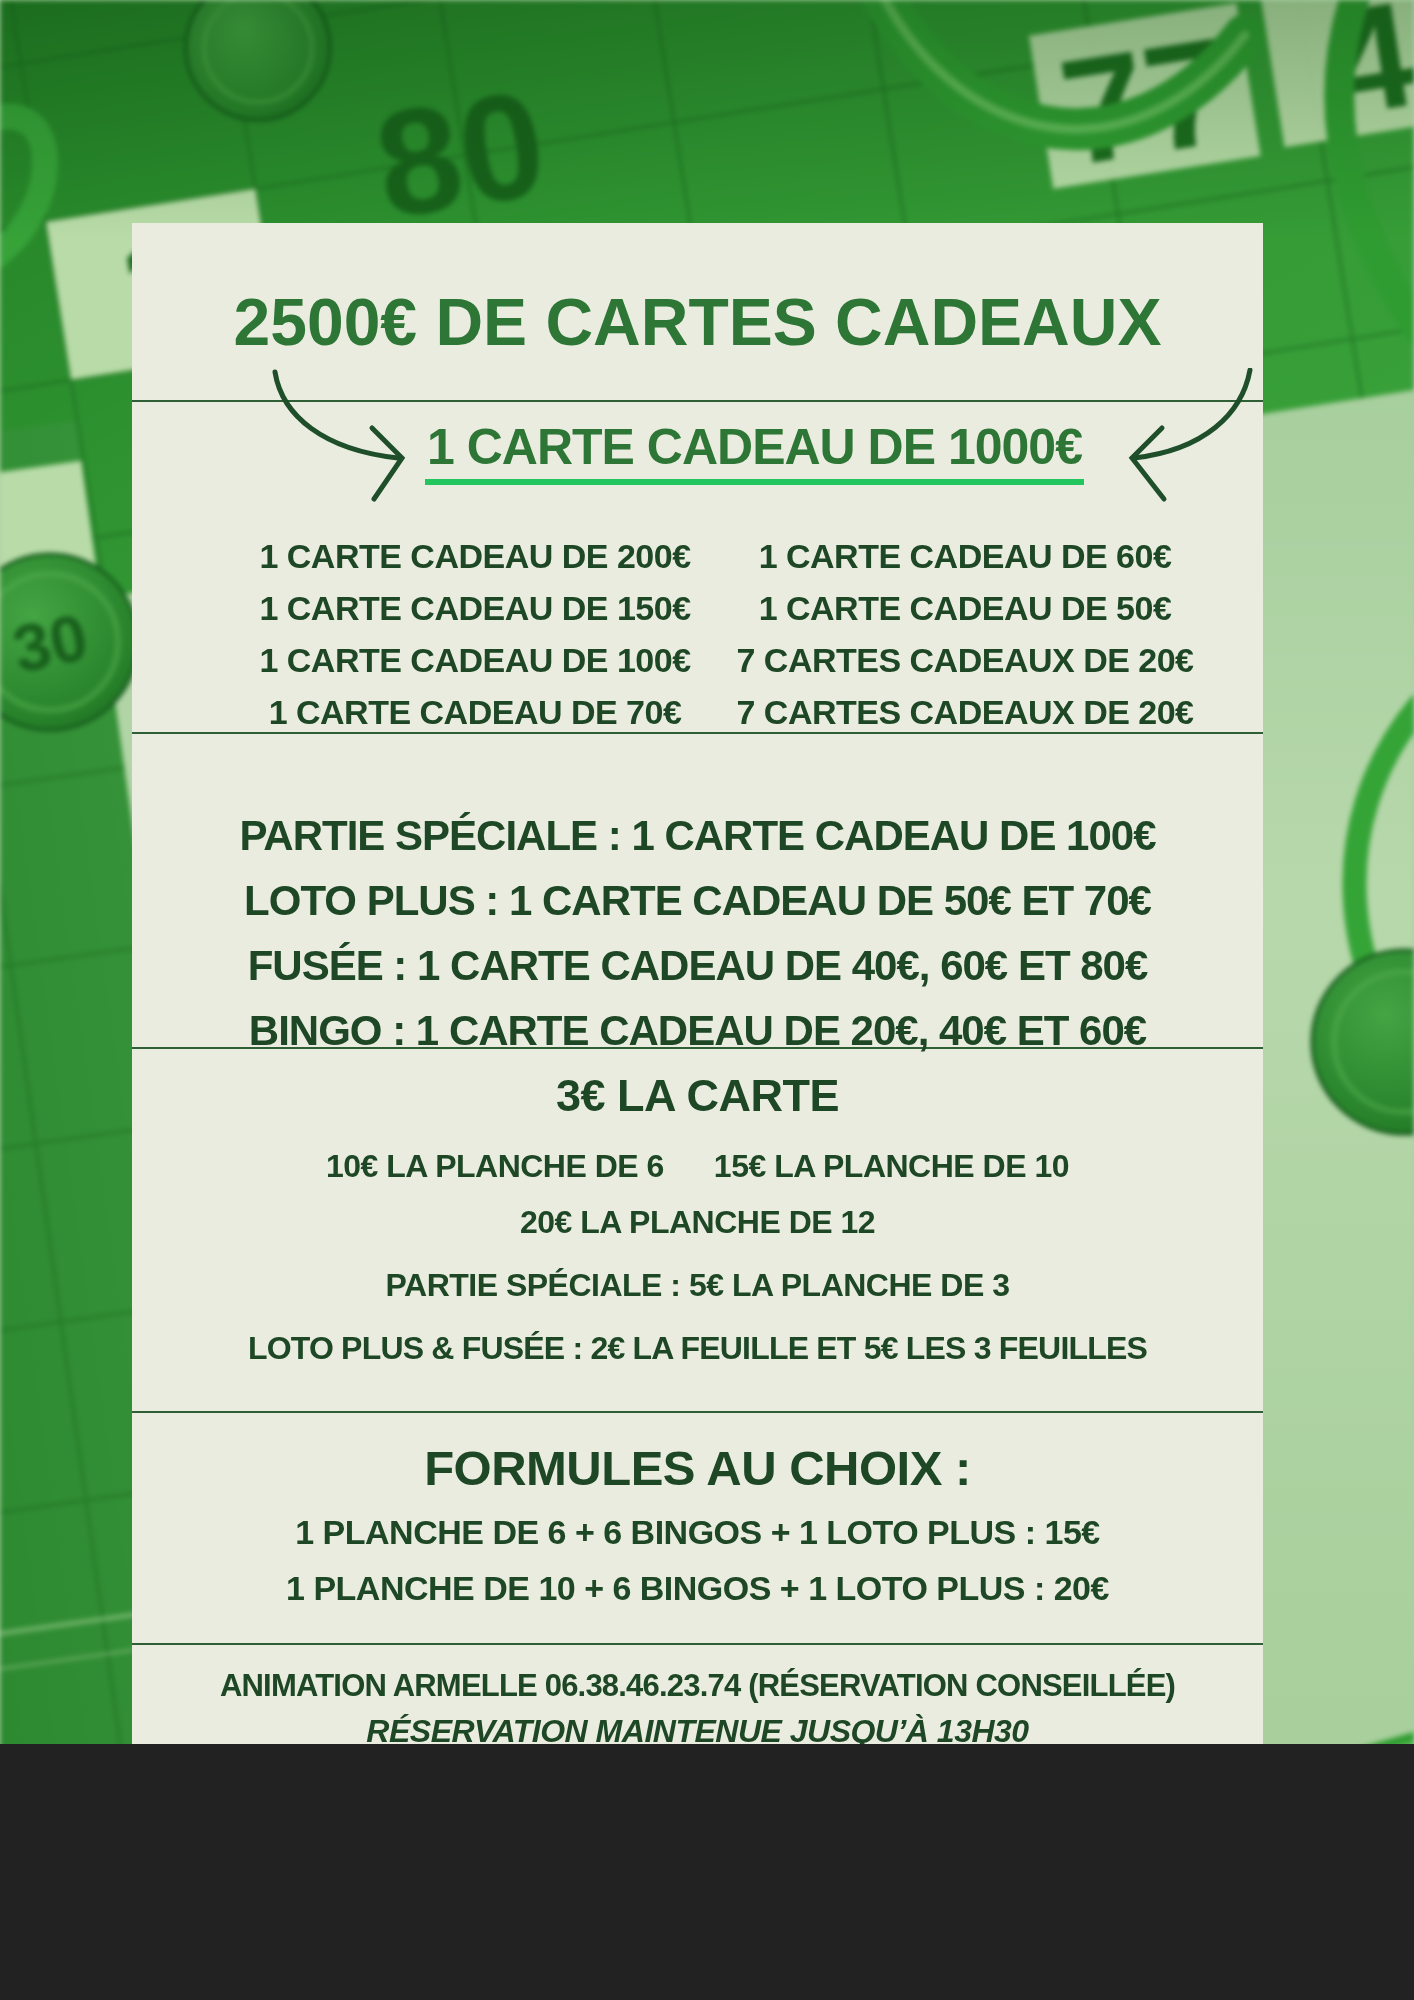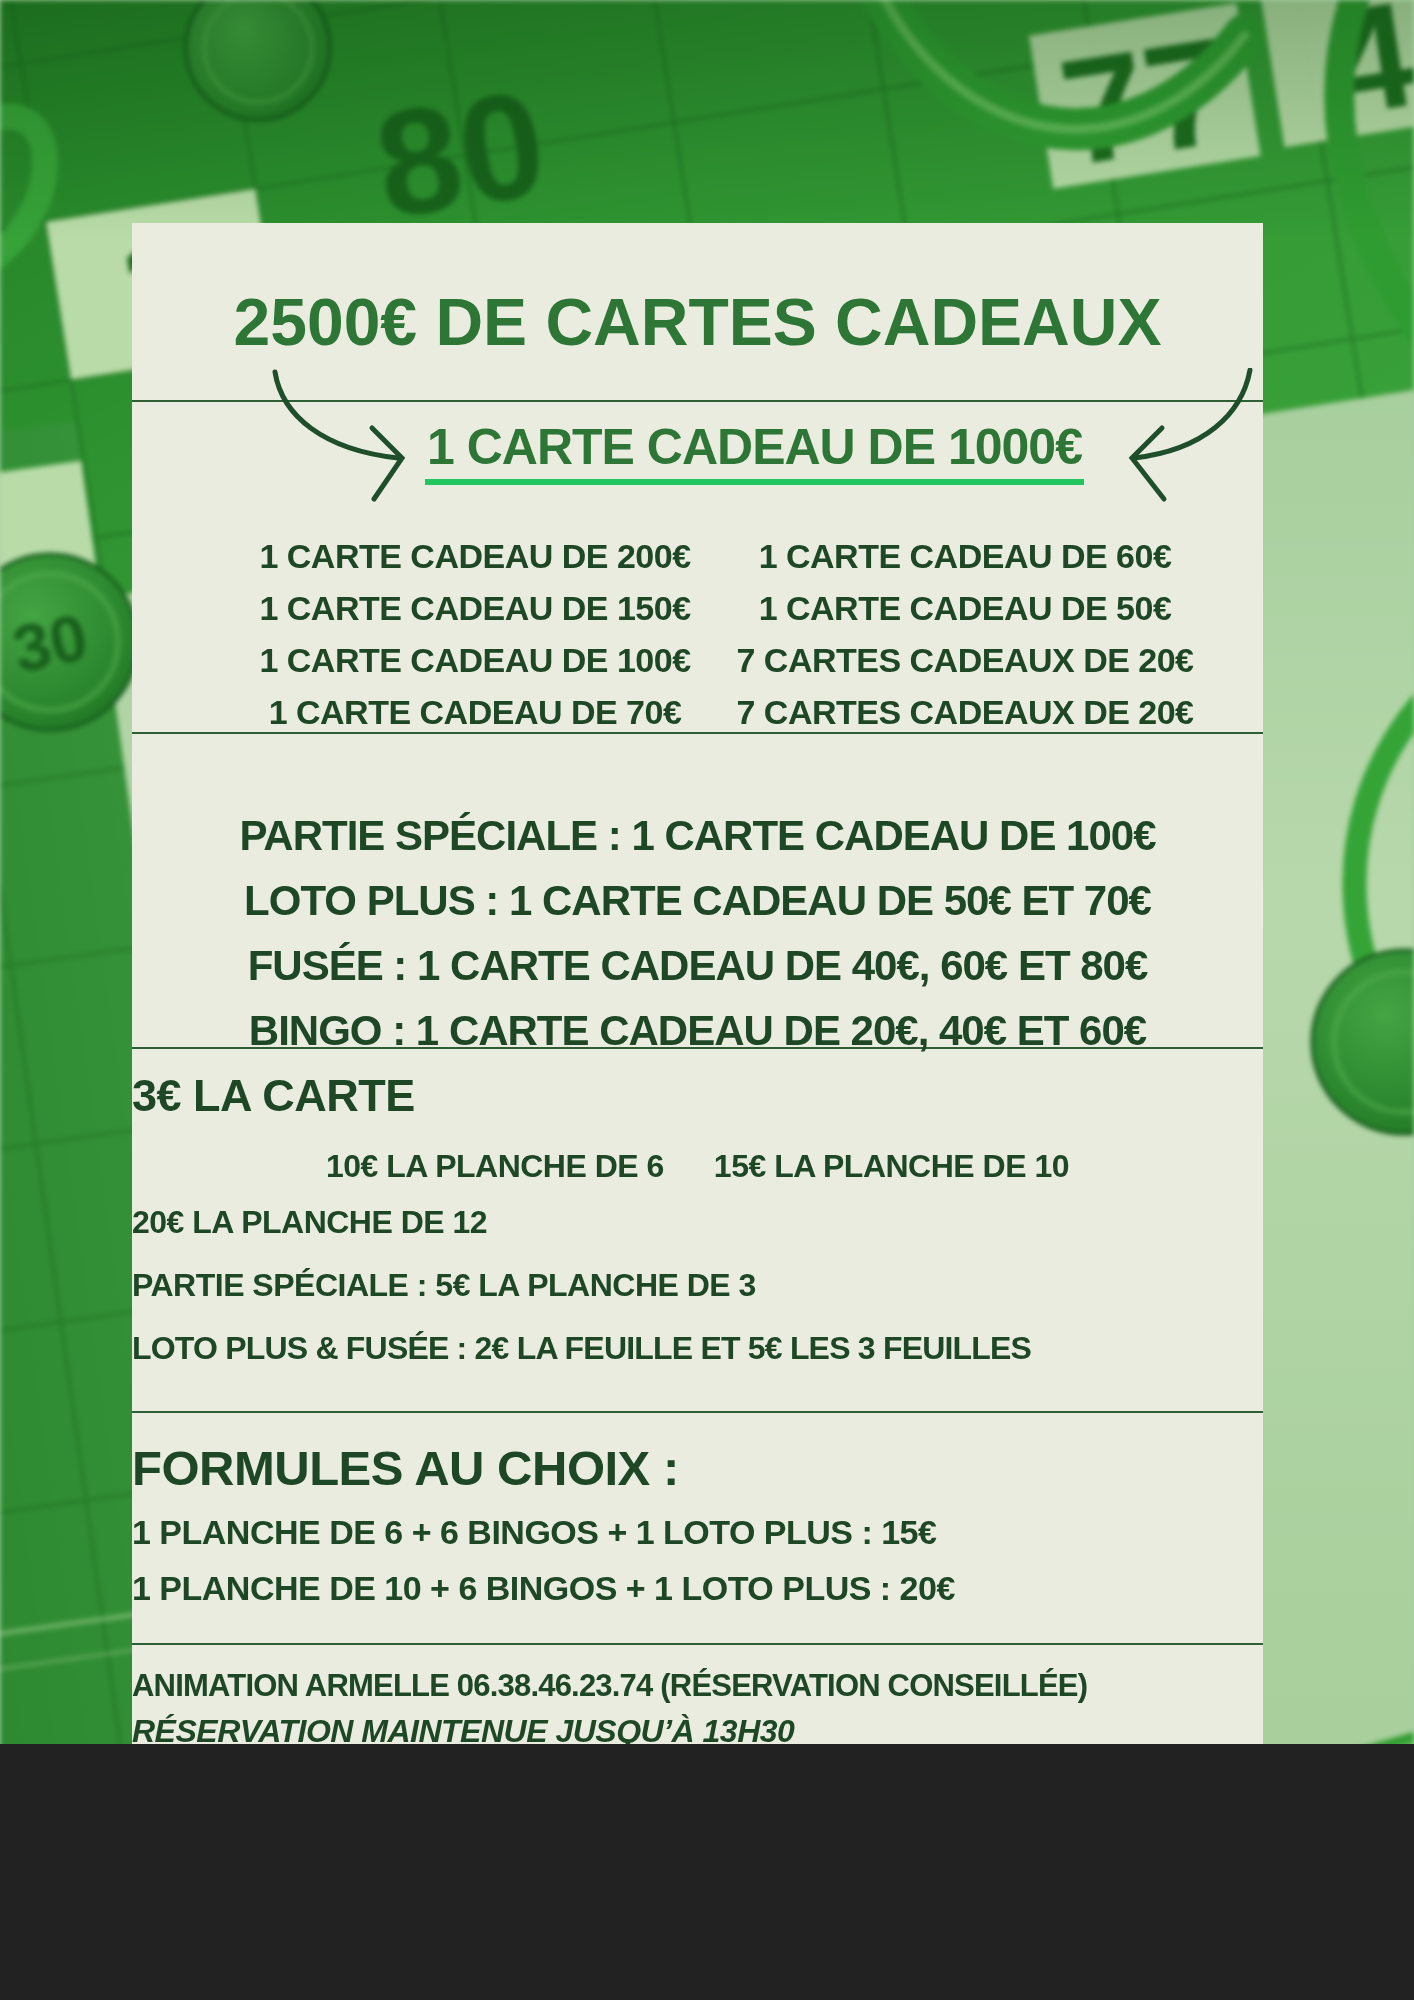--- a/index.html
+++ b/index.html
@@ -47,21 +47,21 @@
     height:52px; line-height:52px; text-align:center;
     font-size:34px; font-weight:800; color:#1e4726; letter-spacing:-0.5px;
     white-space:nowrap;
   }
   .specials { position:absolute; top:580px; left:0; right:0; }
   .special-line {
     height:65px; line-height:65px; text-align:center;
     font-size:42px; font-weight:800; color:#1e4726; letter-spacing:-1px;
     white-space:nowrap;
   }
-  .line { position:absolute; left:0; right:0; 
+  .line { position:absolute; left:0; right:0; text-align:center;
     font-weight:800; color:#1e4726; white-space:nowrap; }
   .h-cards   { top:843px;  height:60px; line-height:60px; font-size:45px; letter-spacing:-0.5px; }
   .price-row { top:923px;  height:40px; line-height:40px; font-size:32px;
                display:flex; justify-content:center; gap:50px; letter-spacing:-0.5px; }
   .price-1   { top:979px;  height:40px; line-height:40px; font-size:32px; letter-spacing:-0.5px; }
   .price-2   { top:1042px; height:40px; line-height:40px; font-size:32px; letter-spacing:-0.5px; }
   .price-3   { top:1105px; height:40px; line-height:40px; font-size:32px; letter-spacing:-0.8px; }
   .h-form    { top:1215px; height:60px; line-height:60px; font-size:49px; letter-spacing:-0.5px; }
   .form-1    { top:1289px; height:40px; line-height:40px; font-size:34px; letter-spacing:-0.5px; }
   .form-2    { top:1345px; height:40px; line-height:40px; font-size:34px; letter-spacing:-0.5px; }

